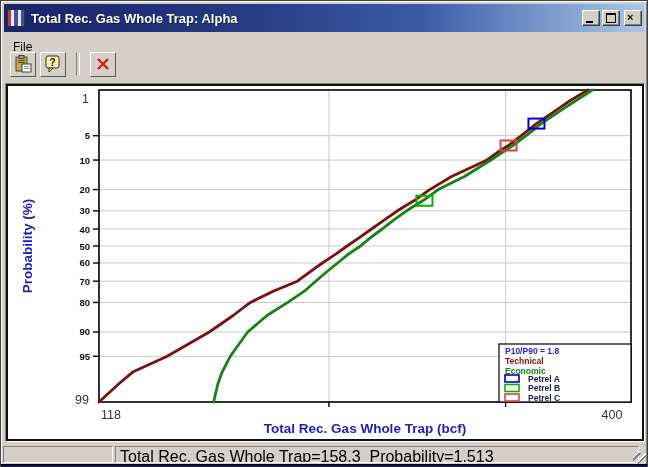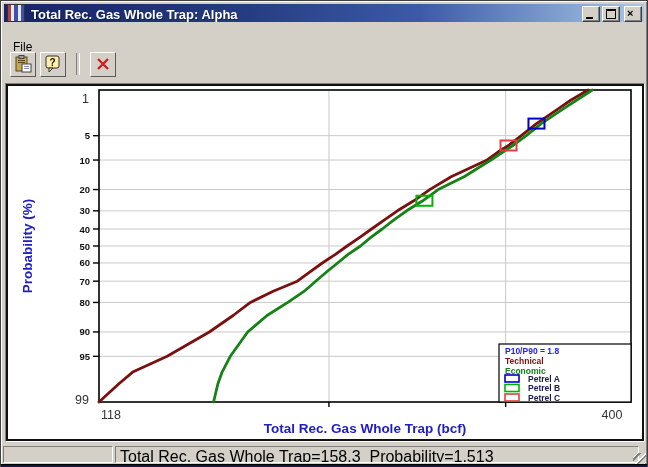--- a/index.html
+++ b/index.html
@@ -1,22 +1,22 @@
 <!DOCTYPE html>
 <html><head>
 <meta charset="utf-8">
 <style>
   html,body{margin:0;padding:0;}
   body{width:648px;height:467px;position:relative;font-family:"Liberation Sans",sans-serif;background:#d4d0c8;overflow:hidden;}
   #window{position:absolute;inset:0;background:#d4d0c8;border:1px solid #404040;
     box-shadow:inset 1px 1px 0 #ffffff, inset -1px -1px 0 #808080;}
   
-  .titlebar{position:absolute;top:3px;left:3px;right:3px;height:18px;
+  .titlebar{position:absolute;top:3px;left:3px;right:3px;height:28px;
     background:linear-gradient(90deg,#16246a 0%,#24397e 35%,#3c5aa8 65%,#a9c8e8 100%);
-    display:flex;align-items:flex-end;}
+    display:flex;align-items:center;}
   .app-icon{width:16px;height:16px;margin-left:3px;border:1px solid #303030;background:#e8e8f0;
     display:flex;flex-shrink:0;}
   .app-icon i{flex:1;}
   .title-text{color:#ffffff;font-weight:bold;font-size:13px;margin-left:6px;white-space:nowrap;
     text-shadow:1px 1px 0 rgba(0,0,0,.4);flex:1;overflow:hidden;}
   .winbtn{width:16px;height:14px;background:#d4d0c8;border:1px solid;border-color:#ffffff #404040 #404040 #ffffff;
     box-shadow:inset -1px -1px 0 #808080;position:relative;margin-left:2px;flex-shrink:0;}
   .winbtn.close{margin-left:4px;margin-right:2px;}
   .glyph-min{position:absolute;left:3px;bottom:2px;width:7px;height:2px;background:#000;}
   .glyph-max{position:absolute;left:3px;top:2px;width:8px;height:7px;border:1px solid #000;border-top-width:2px;}

